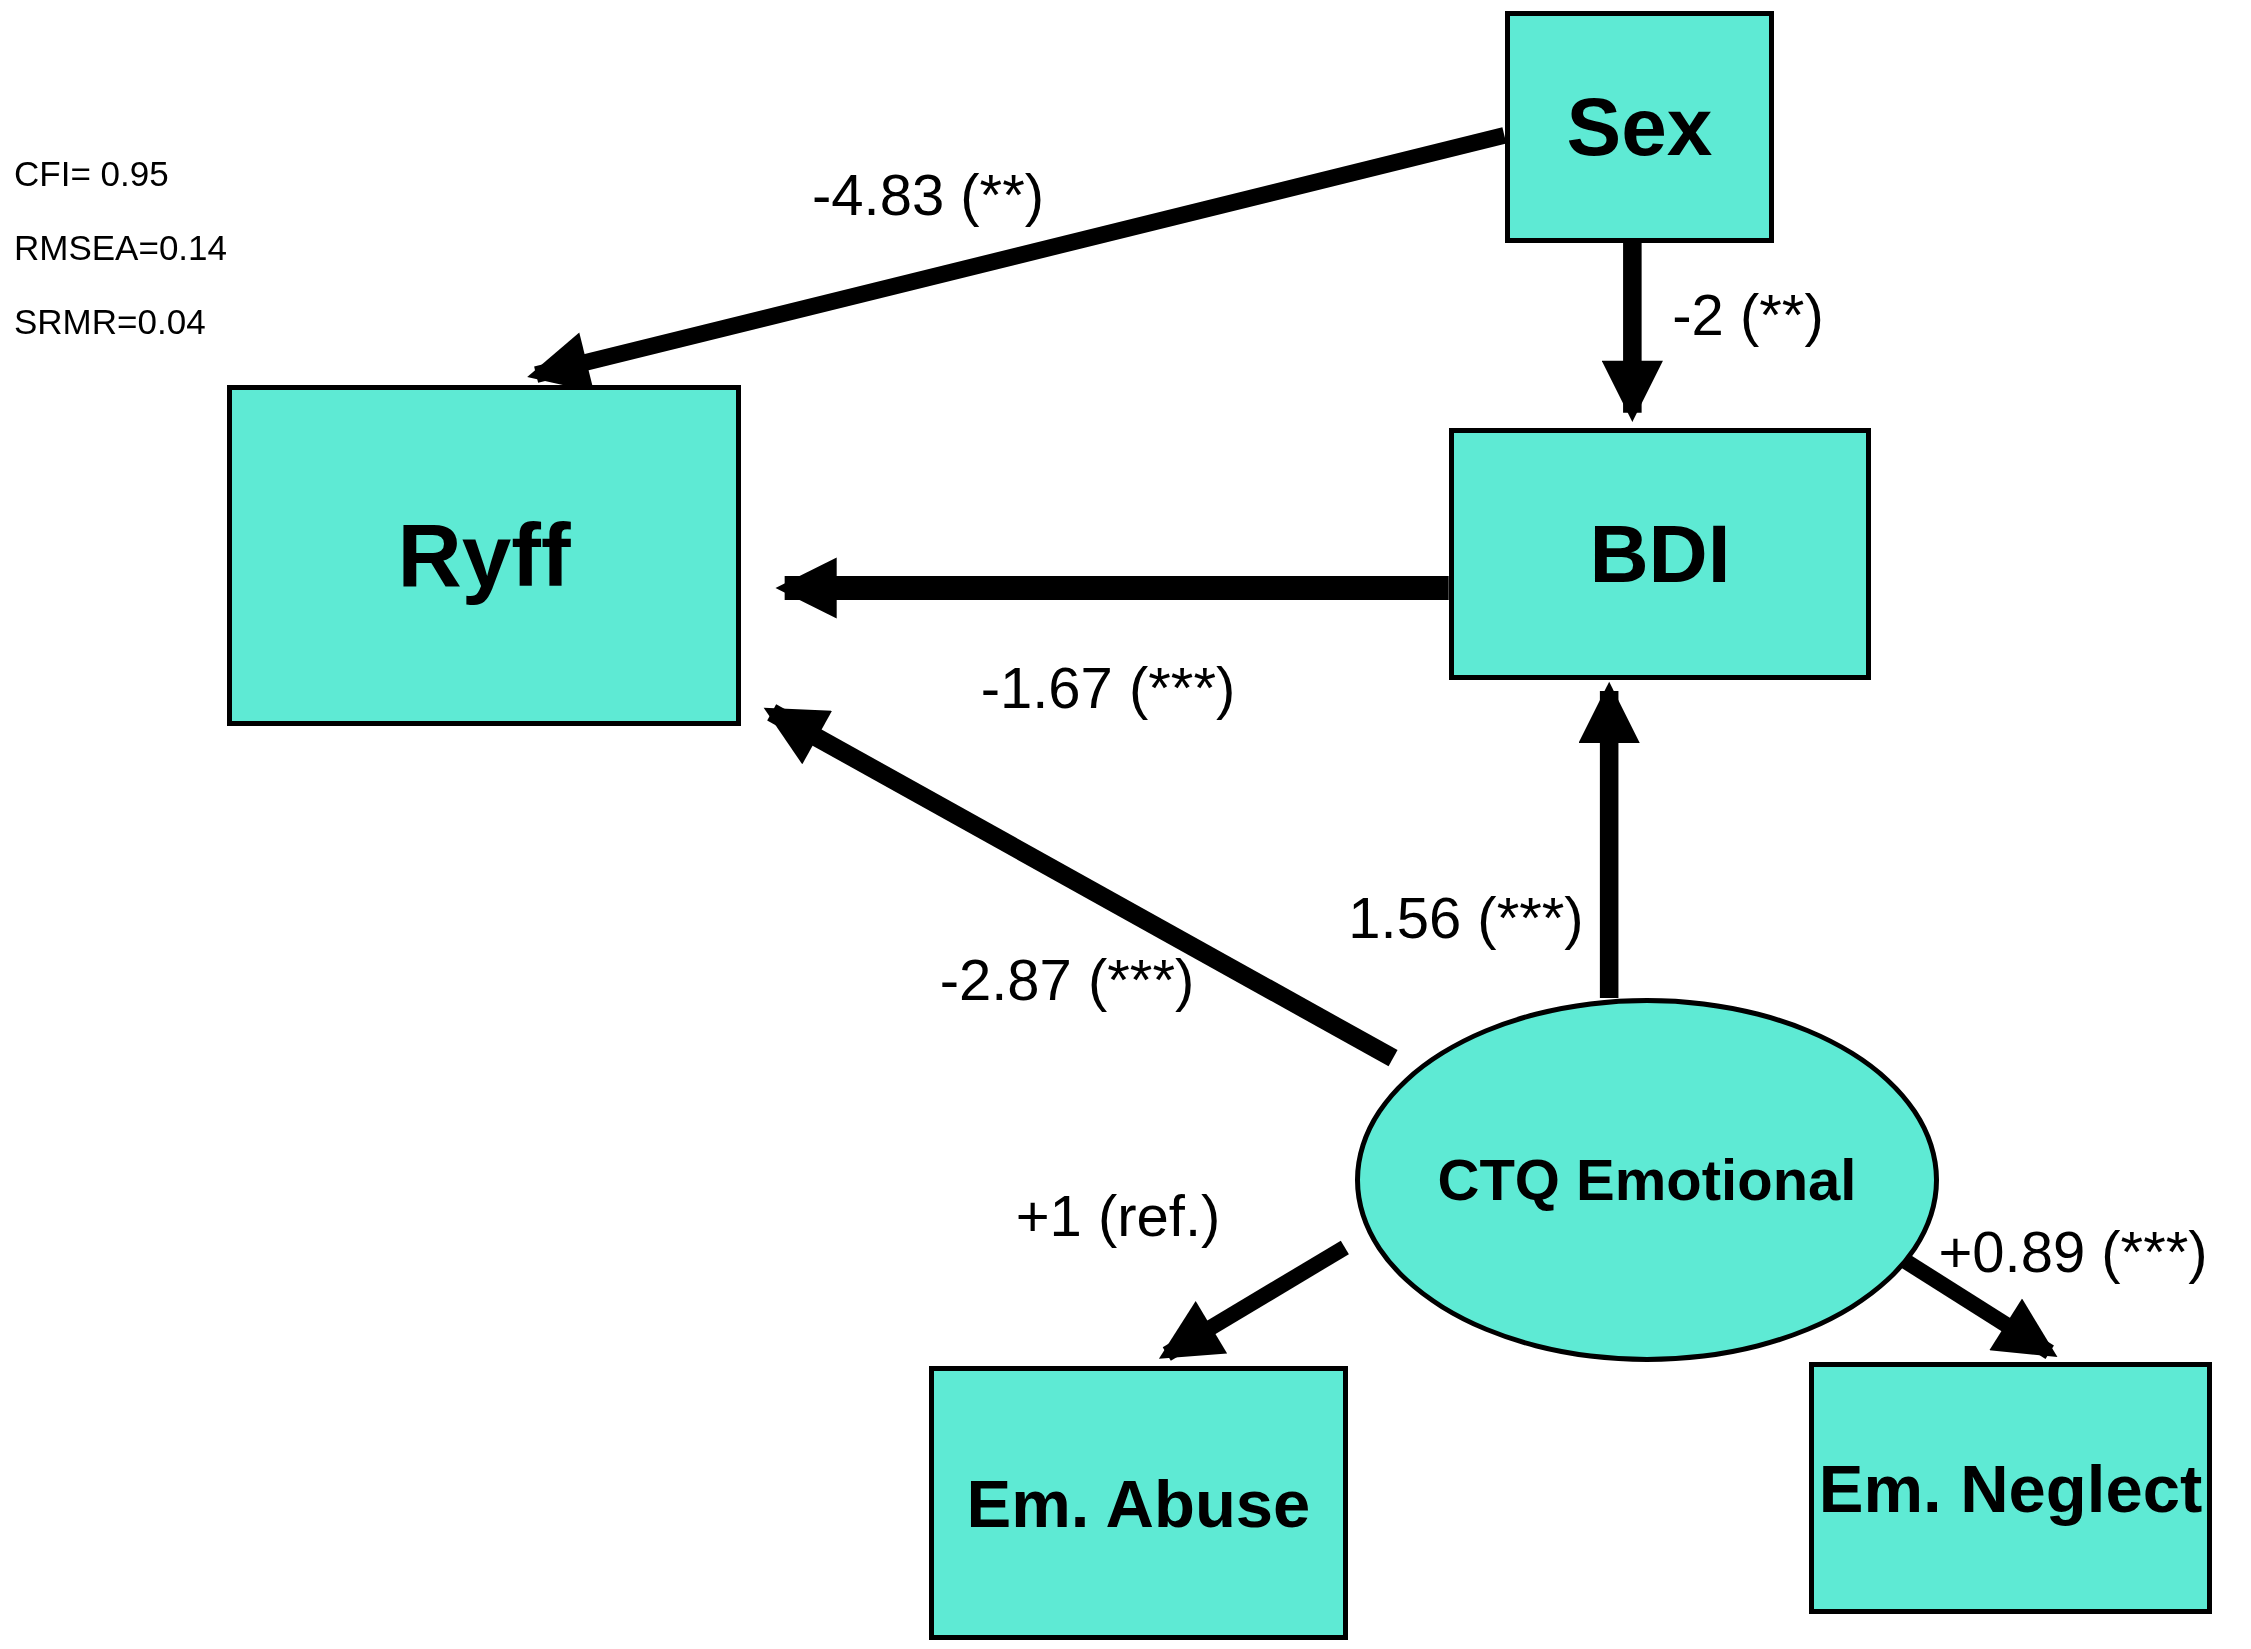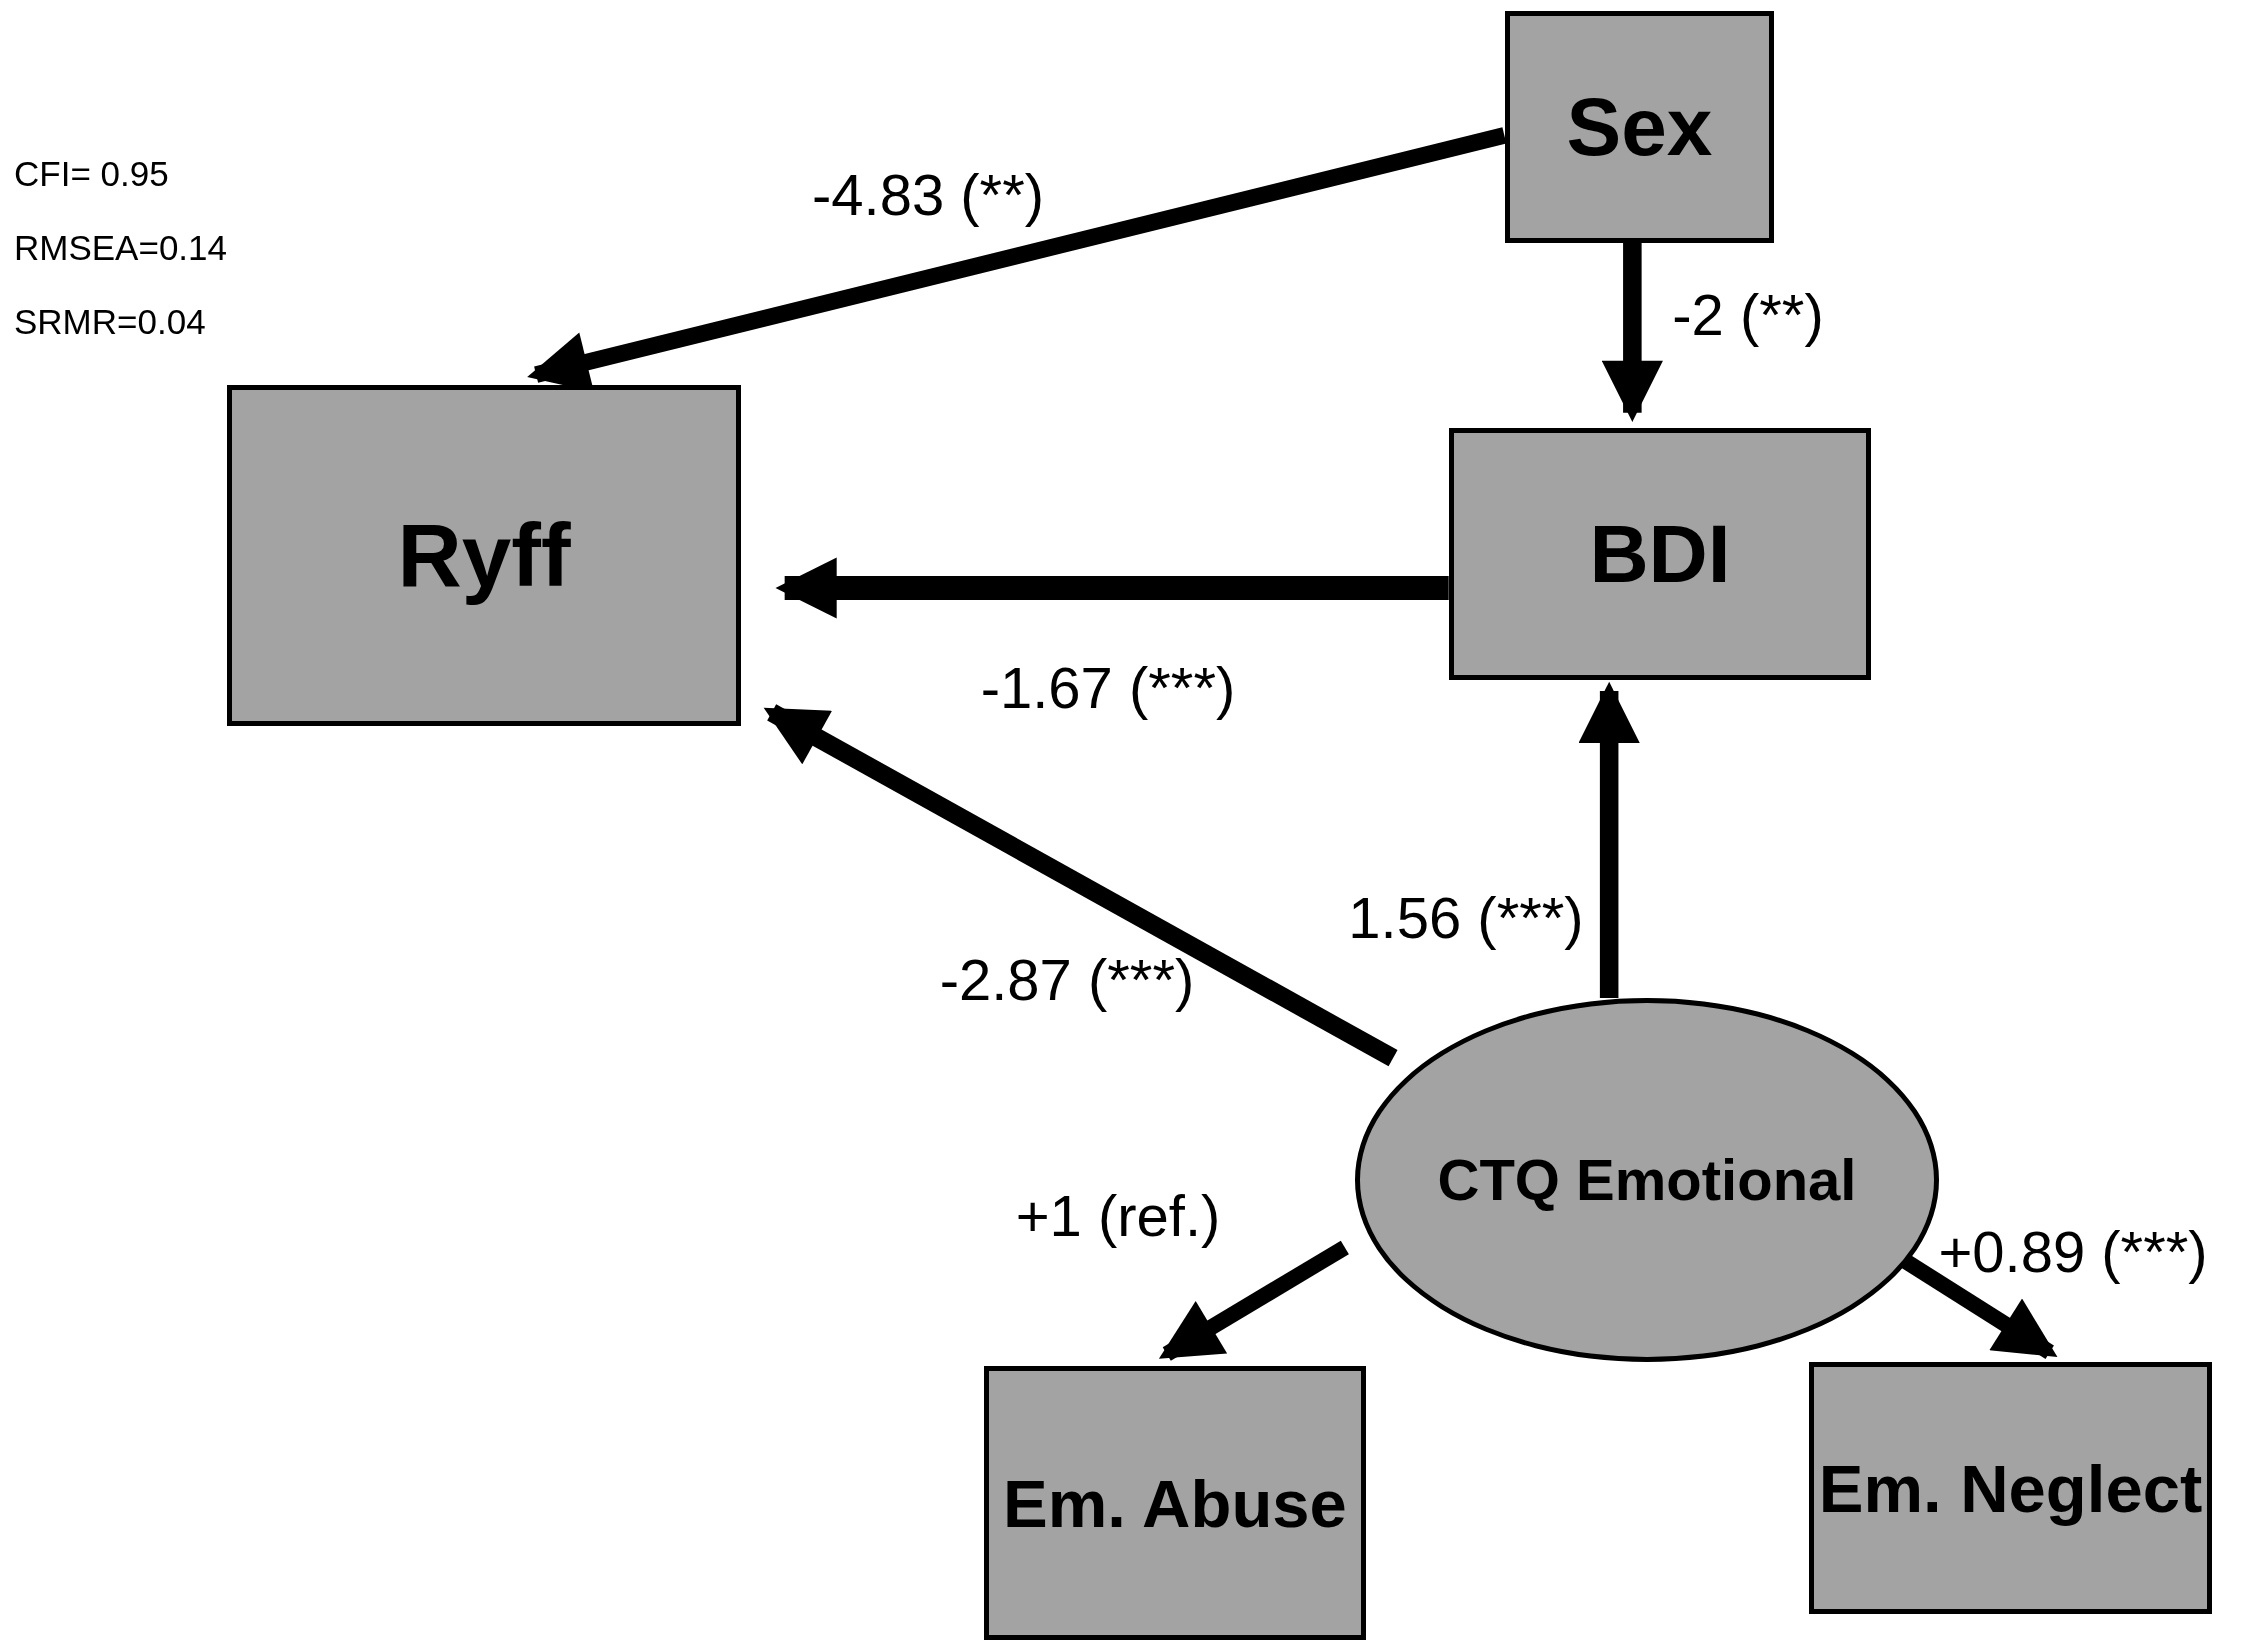--- a/index.html
+++ b/index.html
@@ -15,21 +15,21 @@
   .arrow-layer {
     position: absolute;
     left: 0; top: 0;
     width: 2251px; height: 1649px;
   }
   .node {
     position: absolute;
     display: flex;
     align-items: center;
     justify-content: center;
-    background: #a3a3a3;
+    background: #5eead4;
     box-sizing: border-box;
     text-align: center;
   }
   .rect-node { border: 5.6px solid #000000; }
   .ellipse-node { border: 5.6px solid #000000; border-radius: 50%; }
   .node-label { font-weight: bold; line-height: 1; }
   .lbl-xl { font-size: 89px; }
   .lbl-lg { font-size: 82px; }
   .lbl-md { font-size: 67px; }
   .lbl-sm { font-size: 58px; }
@@ -84,21 +84,21 @@
   </div>
 
   <div class="node rect-node" style="left:1449px; top:428px; width:422px; height:252px;">
     <span class="node-label lbl-lg">BDI</span>
   </div>
 
   <div class="node ellipse-node" style="left:1355px; top:998px; width:584px; height:364px;">
     <span class="node-label lbl-sm">CTQ Emotional</span>
   </div>
 
-  <div class="node rect-node" style="left:984px; top:1366px; width:382px; height:274px;">
+  <div class="node rect-node" style="left:929px; top:1366px; width:419px; height:274px;">
     <span class="node-label lbl-md">Em. Abuse</span>
   </div>
 
   <div class="node rect-node" style="left:1809px; top:1362px; width:403px; height:252px;">
     <span class="node-label lbl-md">Em. Neglect</span>
   </div>
 
   <div class="edge-label" style="left:928px; top:195px;">-4.83 (**)</div>
   <div class="edge-label" style="left:1748px; top:315px;">-2 (**)</div>
   <div class="edge-label" style="left:1108px; top:688px;">-1.67 (***)</div>

